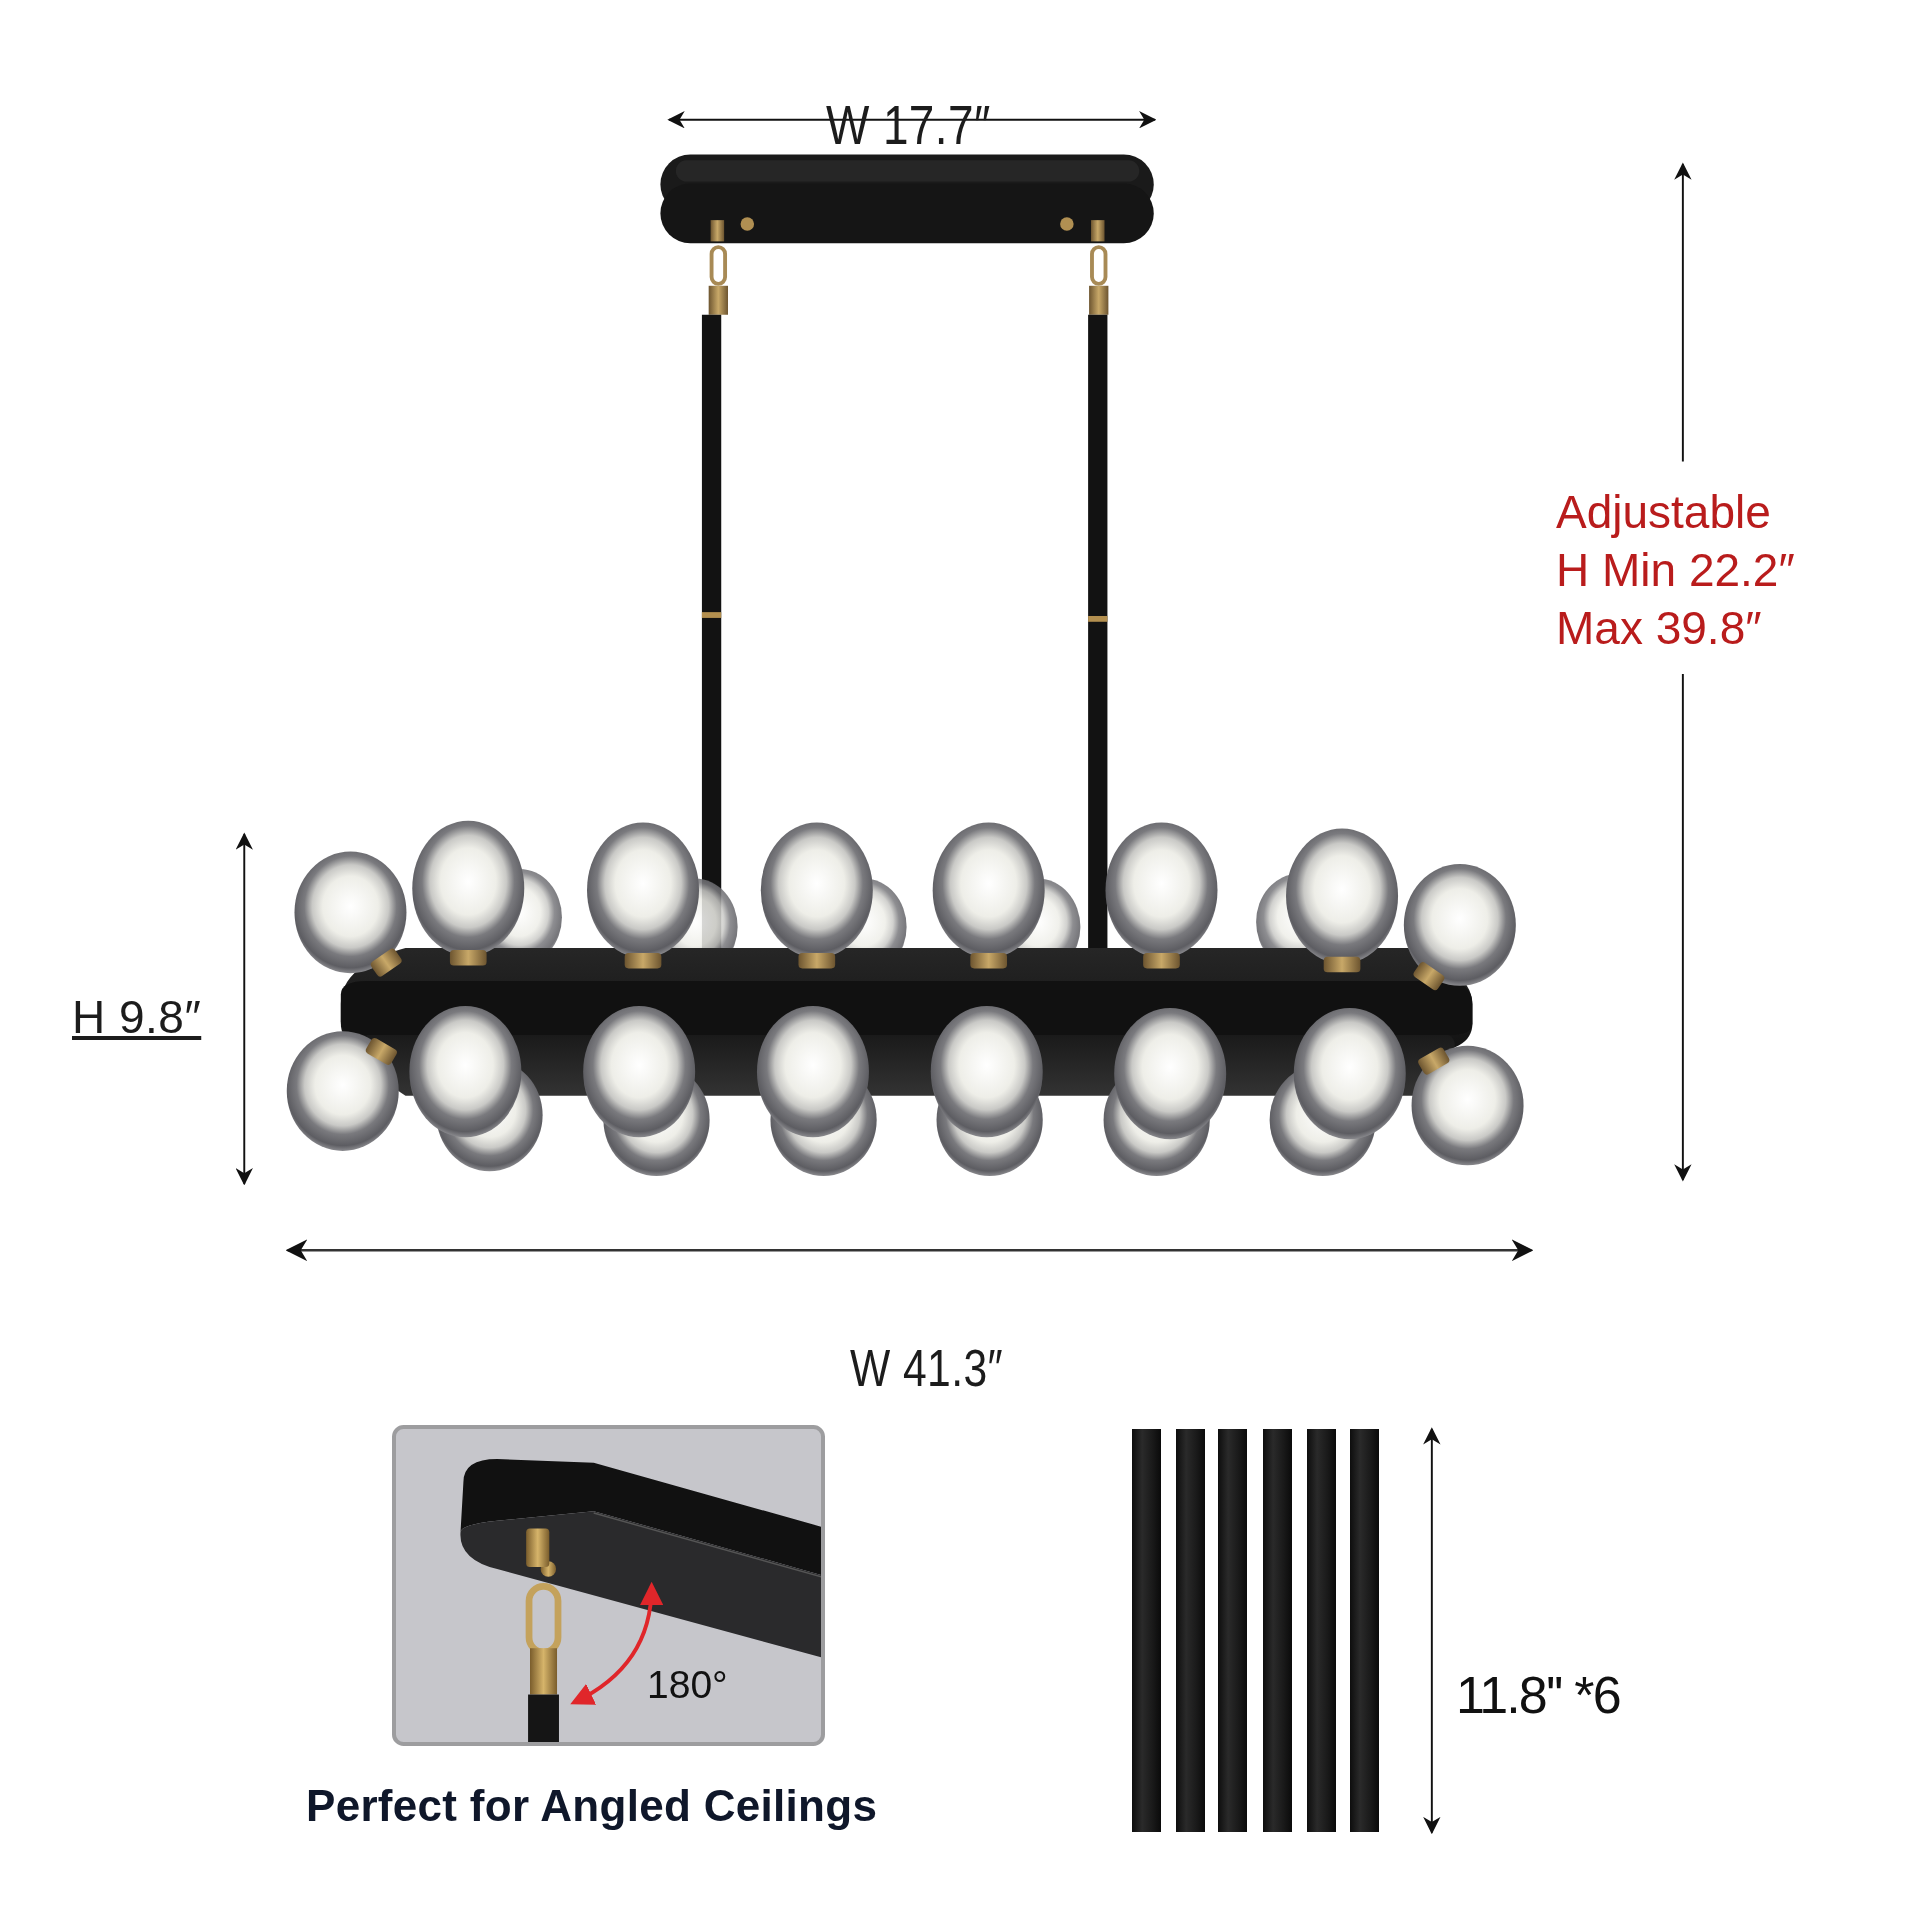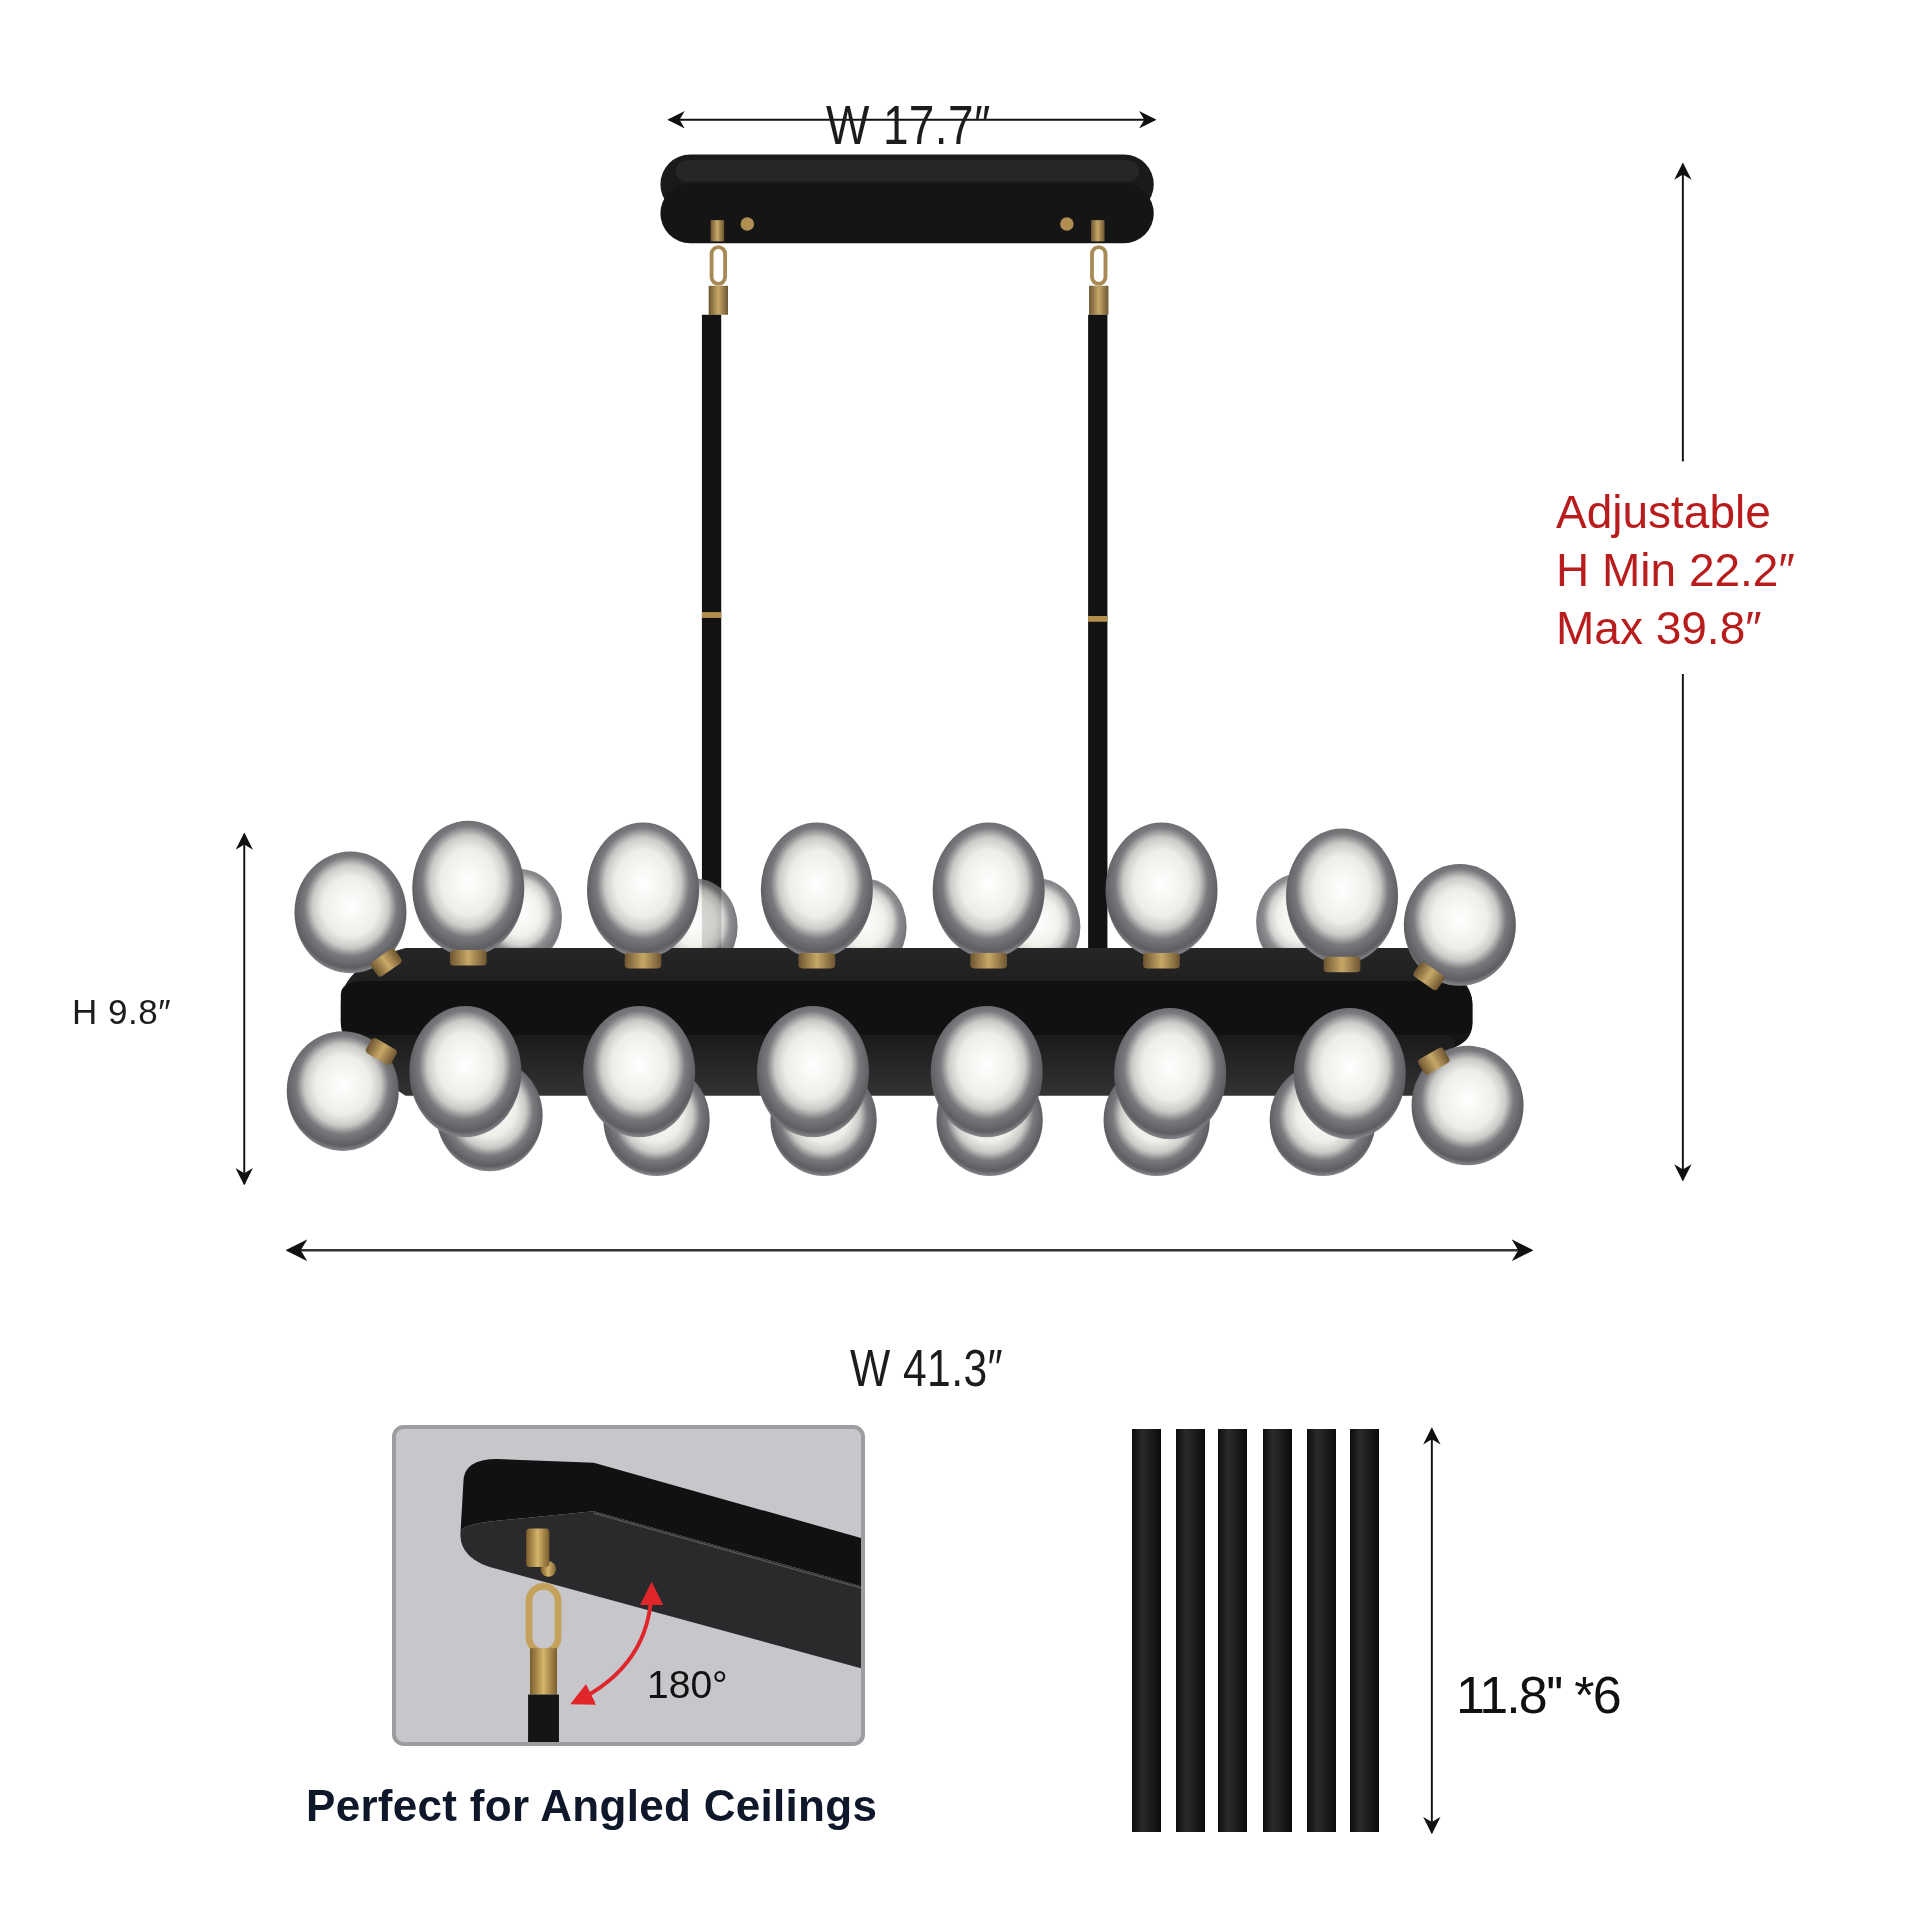--- a/index.html
+++ b/index.html
@@ -9,21 +9,21 @@
                  color: #1c1c1c; white-space: nowrap; line-height: 1; }
     .dim-label.condensed { transform: scaleX(0.82); transform-origin: left top; }
     .adj-label { position: absolute; left: 1556px; top: 483px; font-size: 46px; line-height: 58px;
                  color: #b91c1c; white-space: nowrap; }
     .adj-label div { display: block; }
     svg.full { position: absolute; left: 0; top: 0; }
     .caption { position: absolute; left: 290px; top: 1781px; font-size: 44px; font-weight: 700;
                color: #0f172a; white-space: nowrap; letter-spacing: 0.3px; margin-left: 16px; }
     .rods-label { position: absolute; left: 1456px; top: 1665px; font-size: 52px; color: #111;
                   white-space: nowrap; letter-spacing: -1.9px; }
-    .inset { position: absolute; left: 392px; top: 1425px; width: 473px; height: 321px;
+    .inset { position: absolute; left: 392px; top: 1425px; width: 433px; height: 321px;
              border: 4.8px solid #9d9d9f; border-radius: 11.6px; background: #c6c6cb; overflow: hidden;
              box-sizing: border-box; }
     .angle-label { position: absolute; left: 251px; top: 234px; font-size: 39px; color: #111; white-space: nowrap; }
     .rod { position: absolute; top: 1429px; width: 29px; height: 403px;
            background: linear-gradient(90deg, #0d0d0d 0%, #2a2a2a 35%, #1a1a1a 70%, #0a0a0a 100%); }
   </style>
 </head>
 <body>
 
 <svg class="full" width="1931" height="1931" viewBox="0 0 2000 2000">
@@ -148,21 +148,21 @@
     <line x1="1743" y1="170" x2="1743" y2="478" stroke="#111" stroke-width="2" marker-start="url(#ah)"></line>
     <line x1="1743" y1="698" x2="1743" y2="1222" stroke="#111" stroke-width="2" marker-end="url(#ah)"></line>
   </g>
 
   <g>
     <line x1="1483" y1="1480" x2="1483" y2="1898" stroke="#111" stroke-width="2" marker-start="url(#ah)" marker-end="url(#ah)"></line>
   </g>
 </svg>
 
 <div class="dim-label condensed" style="left:826px; top:97px; font-size:56px;">W 17.7″</div>
-<div class="dim-label" style="left:72px; top:994px; font-size:35px;">H 9.8″</div>
+<div class="dim-label" style="left:72px; top:994px; font-size:46px;text-decoration:underline;">H 9.8″</div>
 <div class="dim-label condensed" style="left:850px; top:1342px; font-size:52px;">W 41.3″</div>
 
 <div class="adj-label">
   <div>Adjustable</div>
   <div>H Min 22.2″</div>
   <div>Max 39.8″</div>
 </div>
 
 <div class="inset">
   <svg width="473" height="321" viewBox="0 0 490 332" style="position:absolute;left:-4.8px;top:-4.8px;">

